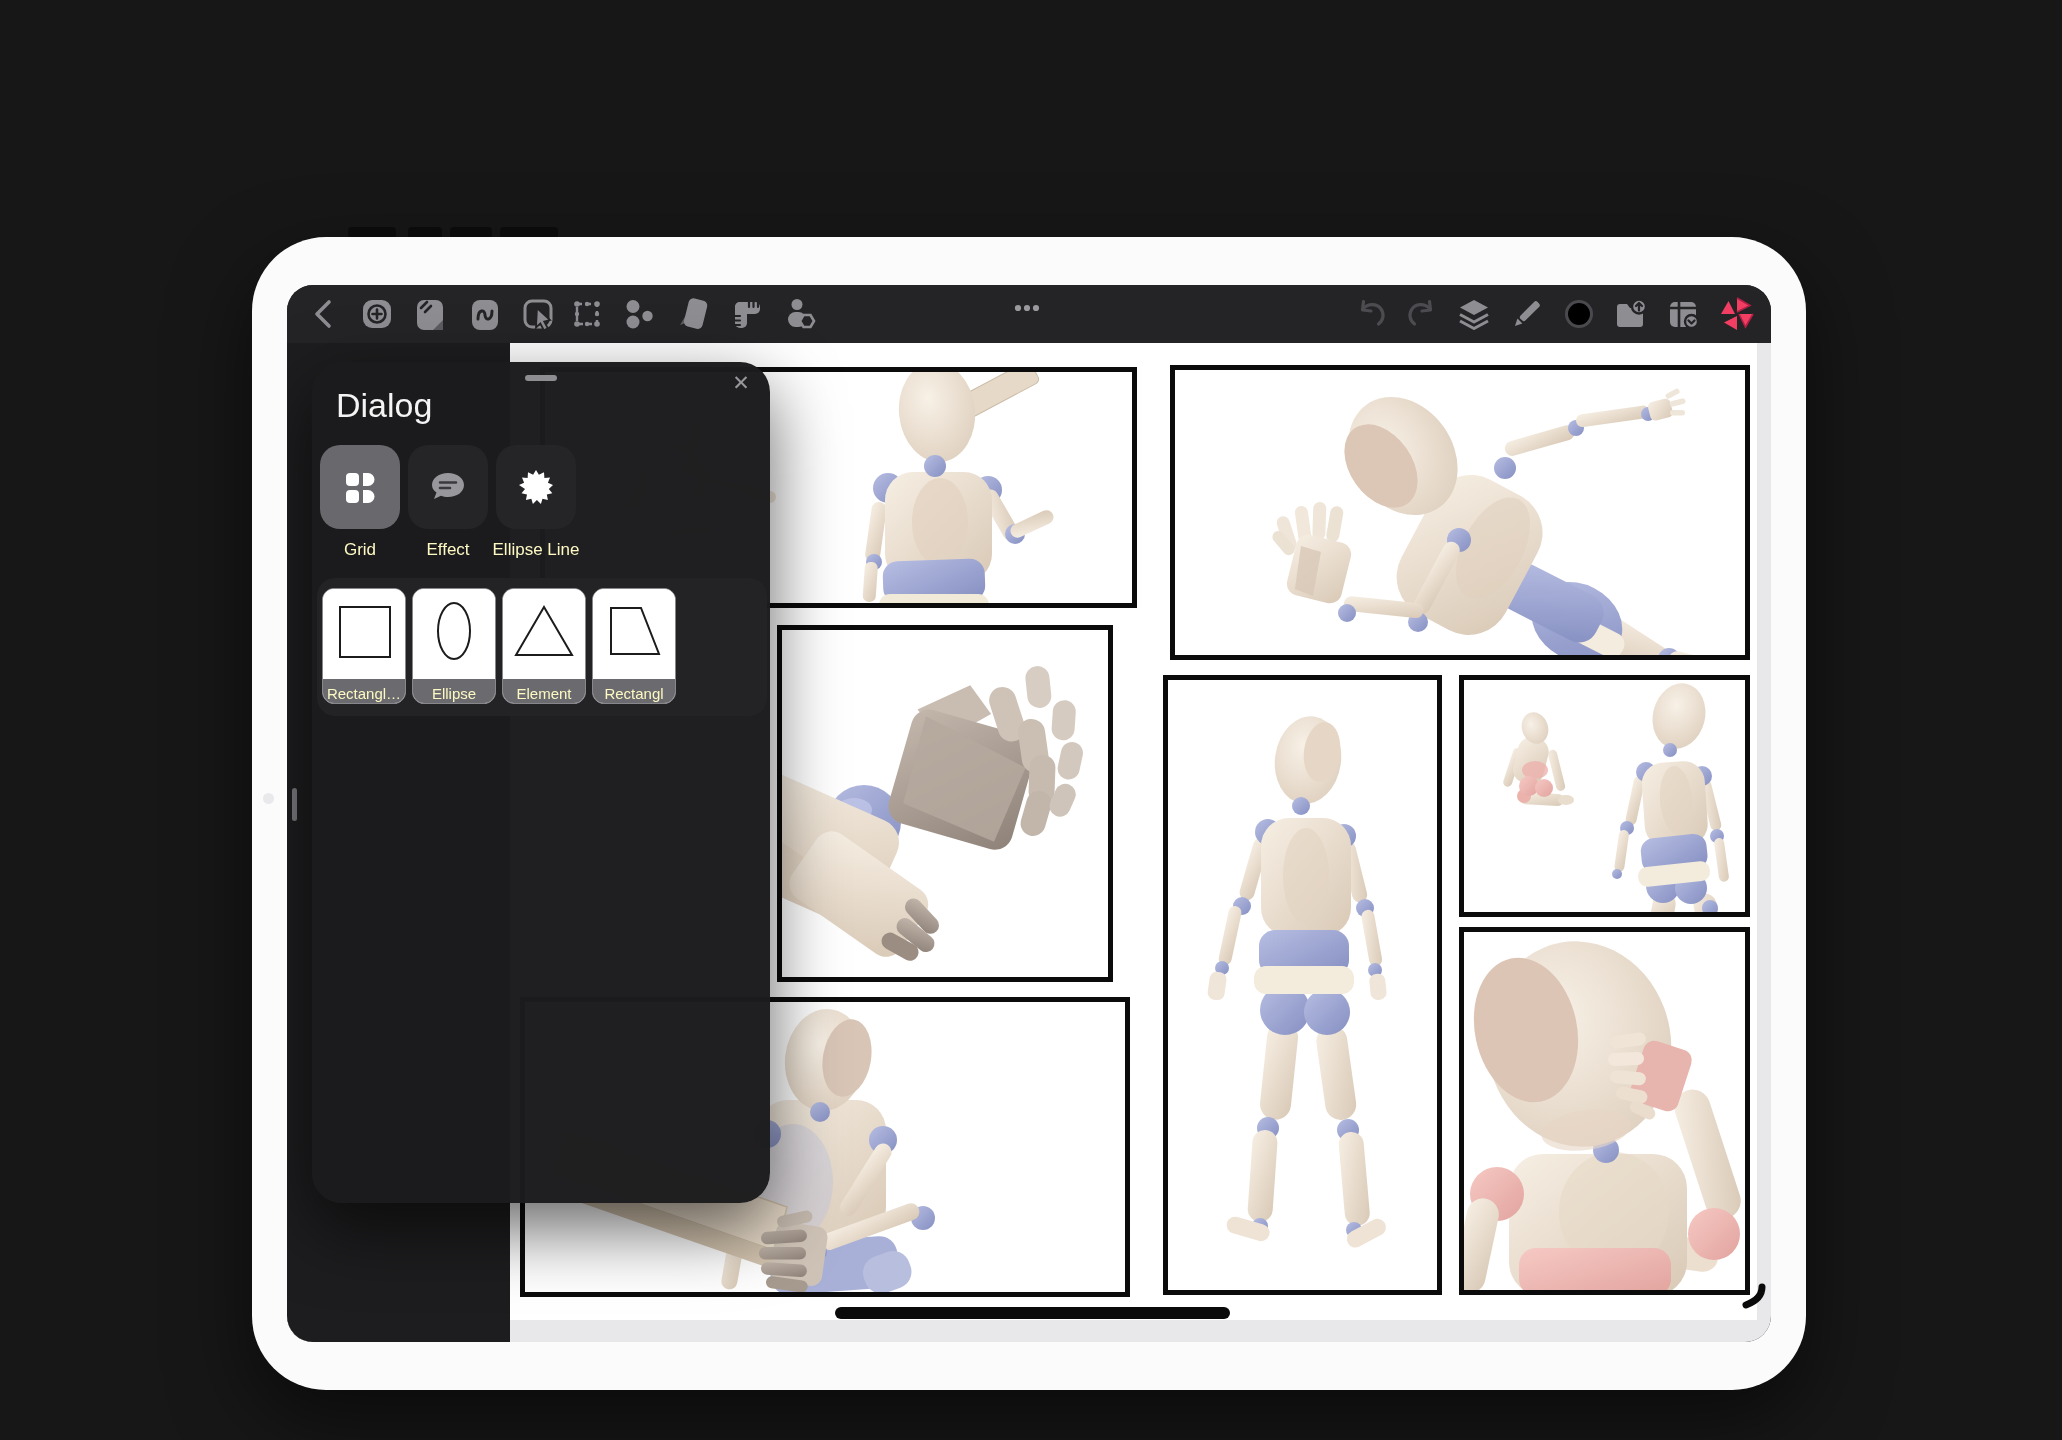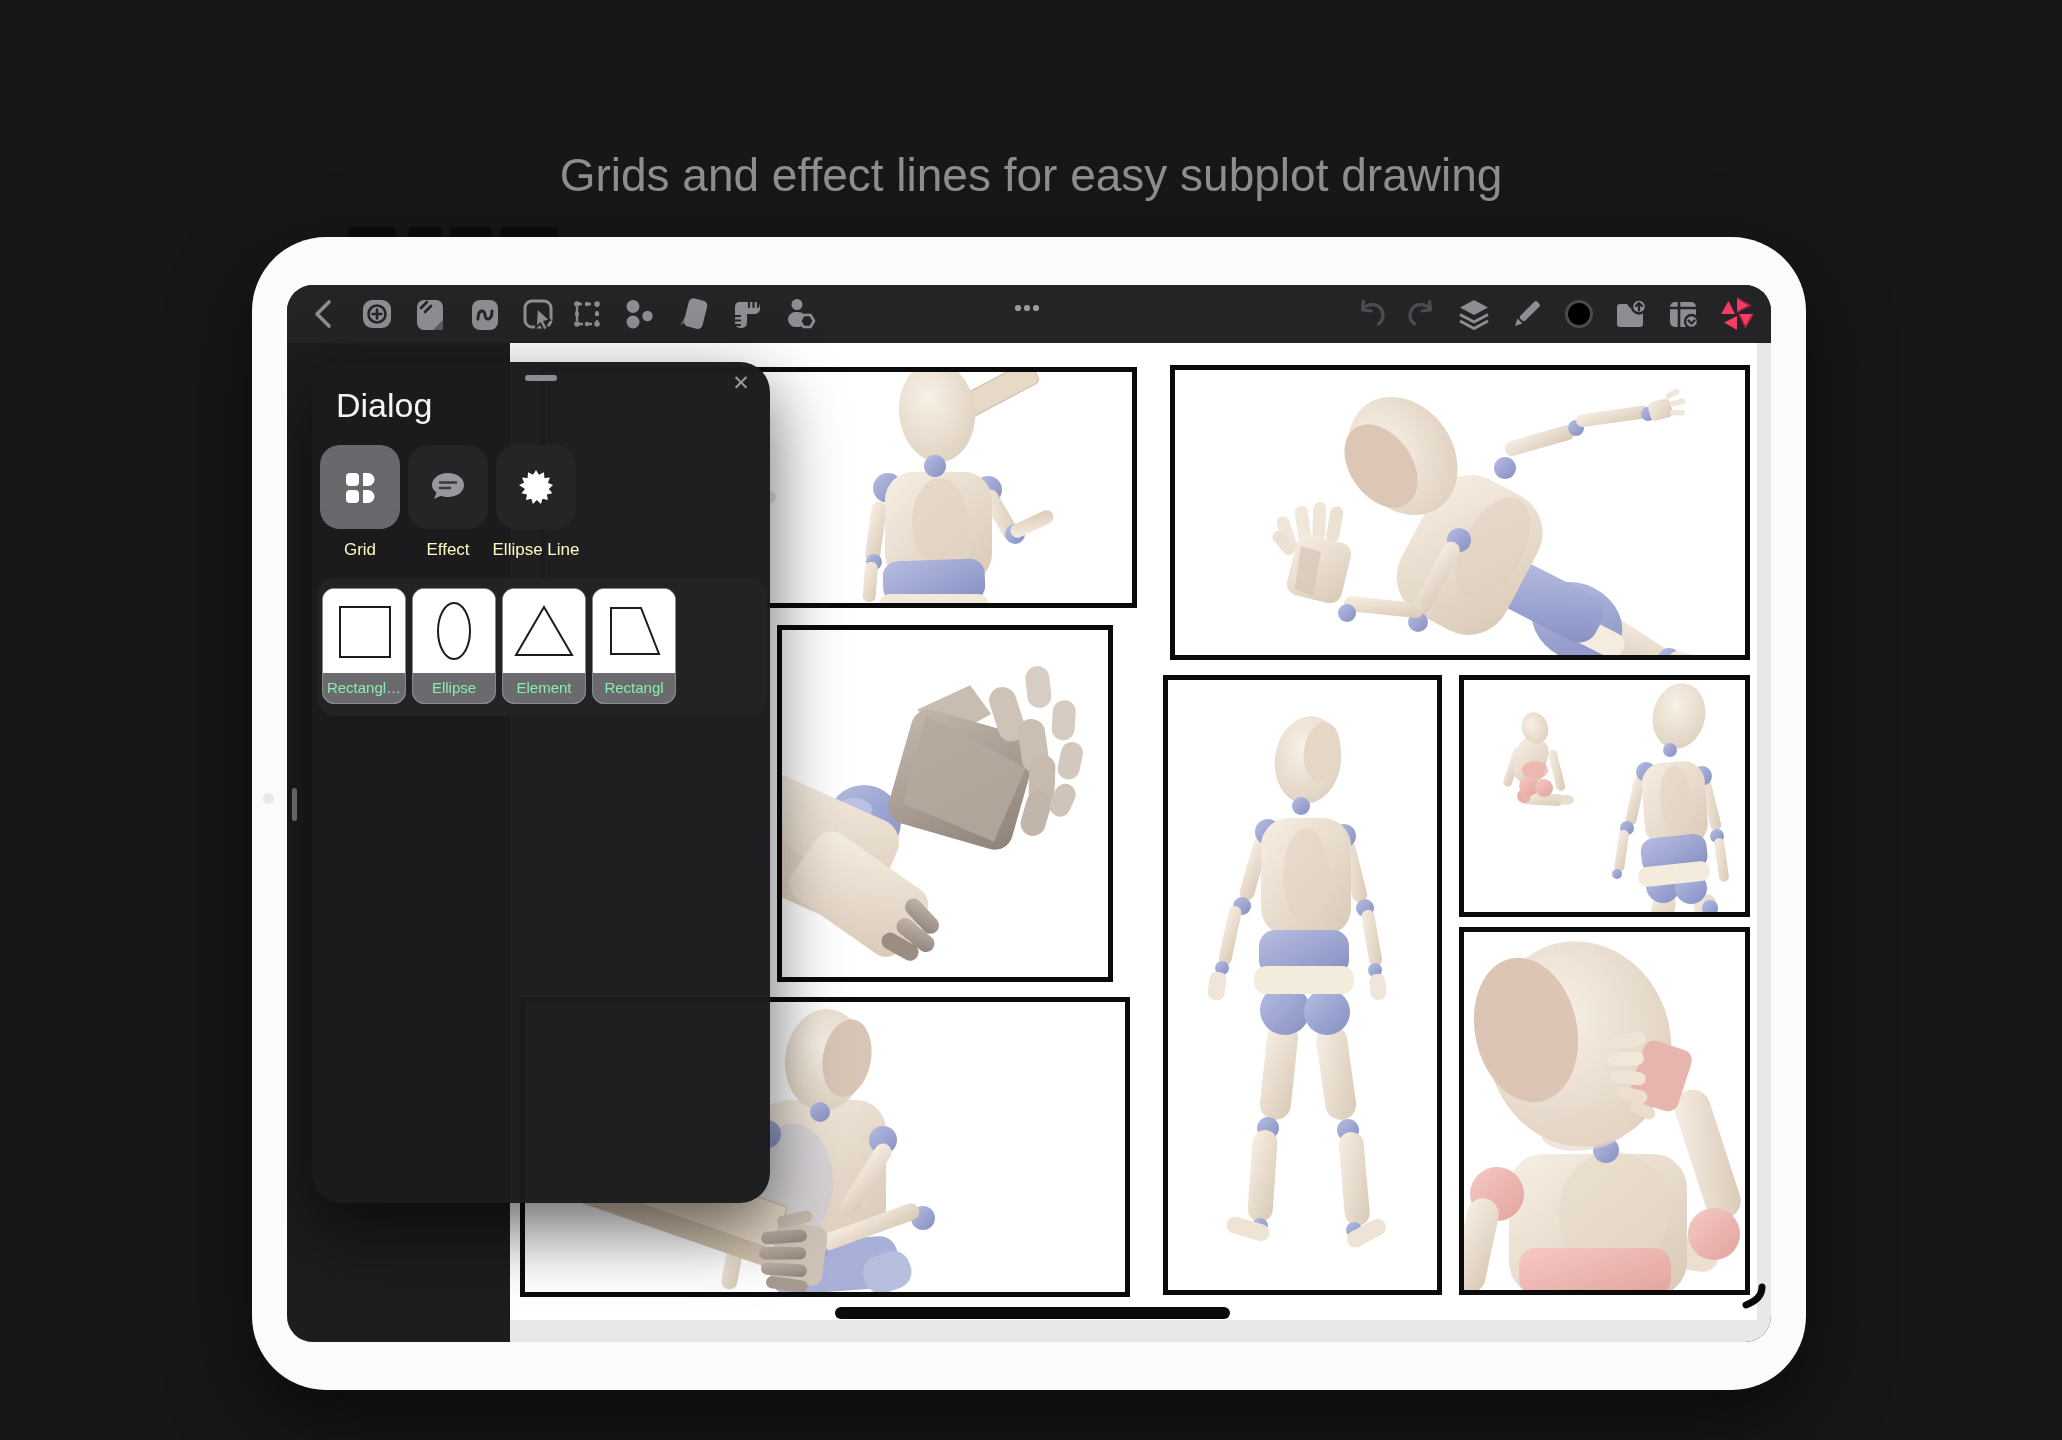--- a/index.html
+++ b/index.html
@@ -36,21 +36,21 @@
   .el-title{position:absolute;left:24px;top:24px;color:#f4f4f5;font-size:34px;font-weight:500;}
   .tabbtn{position:absolute;top:83px;width:80px;height:84px;border-radius:20px;background:#252528;}
   .tabbtn.sel{background:#68686d;}
   .tabbtn svg{position:absolute;left:50%;top:50%;transform:translate(-50%,-50%);}
   .tablabel{position:absolute;top:178px;width:110px;text-align:center;color:#fef9c3;font-size:17px;white-space:nowrap;}
   .shape-box{position:absolute;left:5px;top:216px;width:450px;height:138px;border-radius:18px;background:#232326;}
   .card{position:absolute;top:226px;width:84px;height:116px;border-radius:12px;overflow:hidden;
         border:1.5px solid #88888c;box-sizing:border-box;background:#fff;}
   .card .face{position:absolute;left:0;top:0;width:100%;height:83px;background:#fff;}
   .card .face svg{position:absolute;left:50%;top:50%;transform:translate(-50%,-50%);}
-  .card .lbl{position:absolute;left:0;bottom:0;width:100%;height:30px;background:#6a6a6f;color:#86efac;
+  .card .lbl{position:absolute;left:0;bottom:0;width:100%;height:24px;background:#6a6a6f;color:#fef9c3;
              font-size:15px;text-align:center;line-height:30px;white-space:nowrap;overflow:hidden;}
   .ellipsis{position:absolute;top:7px;width:44px;height:44px;}
 </style>
 </head>
 <body>
 
 <svg width="0" height="0" style="position:absolute">
   <defs>
     <linearGradient id="gCream" x1="0" y1="0" x2="1" y2="1">
       <stop offset="0" stop-color="#f7efe4"></stop>
@@ -70,21 +70,20 @@
     </linearGradient>
     <linearGradient id="gHand" x1="0" y1="0" x2="1" y2="1">
       <stop offset="0" stop-color="#c4b8ad"></stop>
         <stop offset="1" stop-color="#8e8178"></stop>
     </linearGradient>
   </defs>
 </svg>
 
 <div class="stage">
 
-  <div class="hero-sub">Grids and effect lines for easy subplot drawing</div>
 
   <div class="hw" style="left:348px;width:48px"></div>
   <div class="hw" style="left:408px;width:34px"></div>
   <div class="hw" style="left:450px;width:42px"></div>
   <div class="hw" style="left:500px;width:58px"></div>
 
   <div class="ipad">
     <div class="camera"></div>
 
     <div class="screen">

